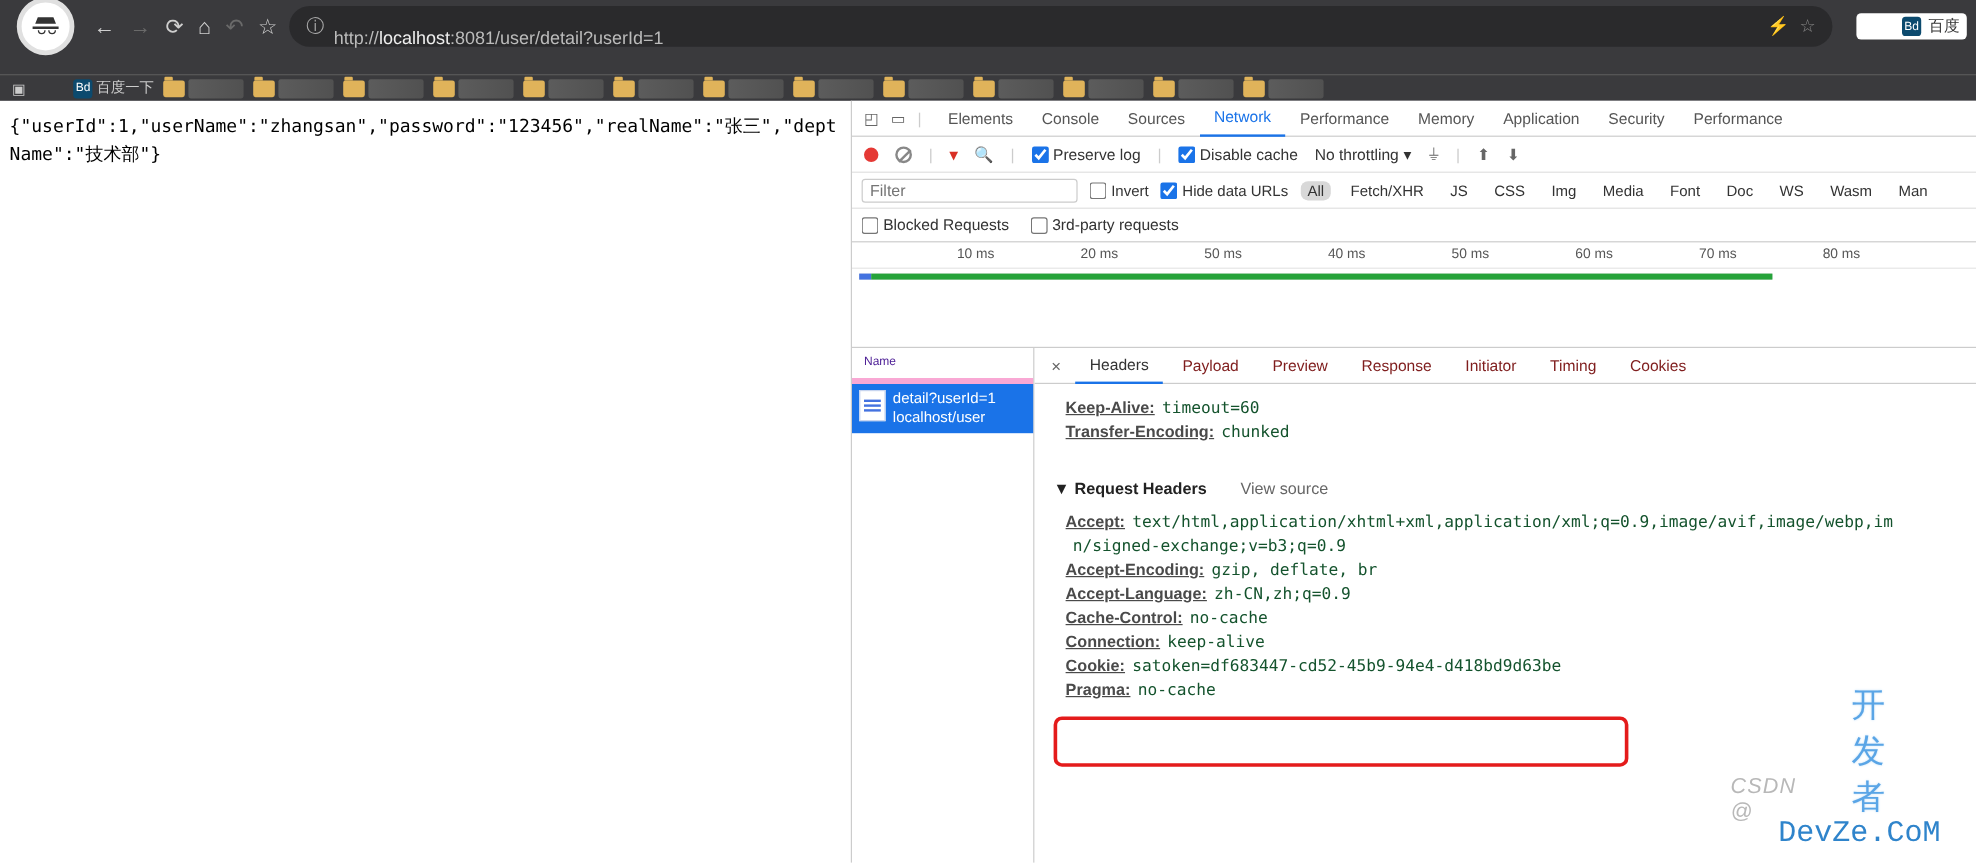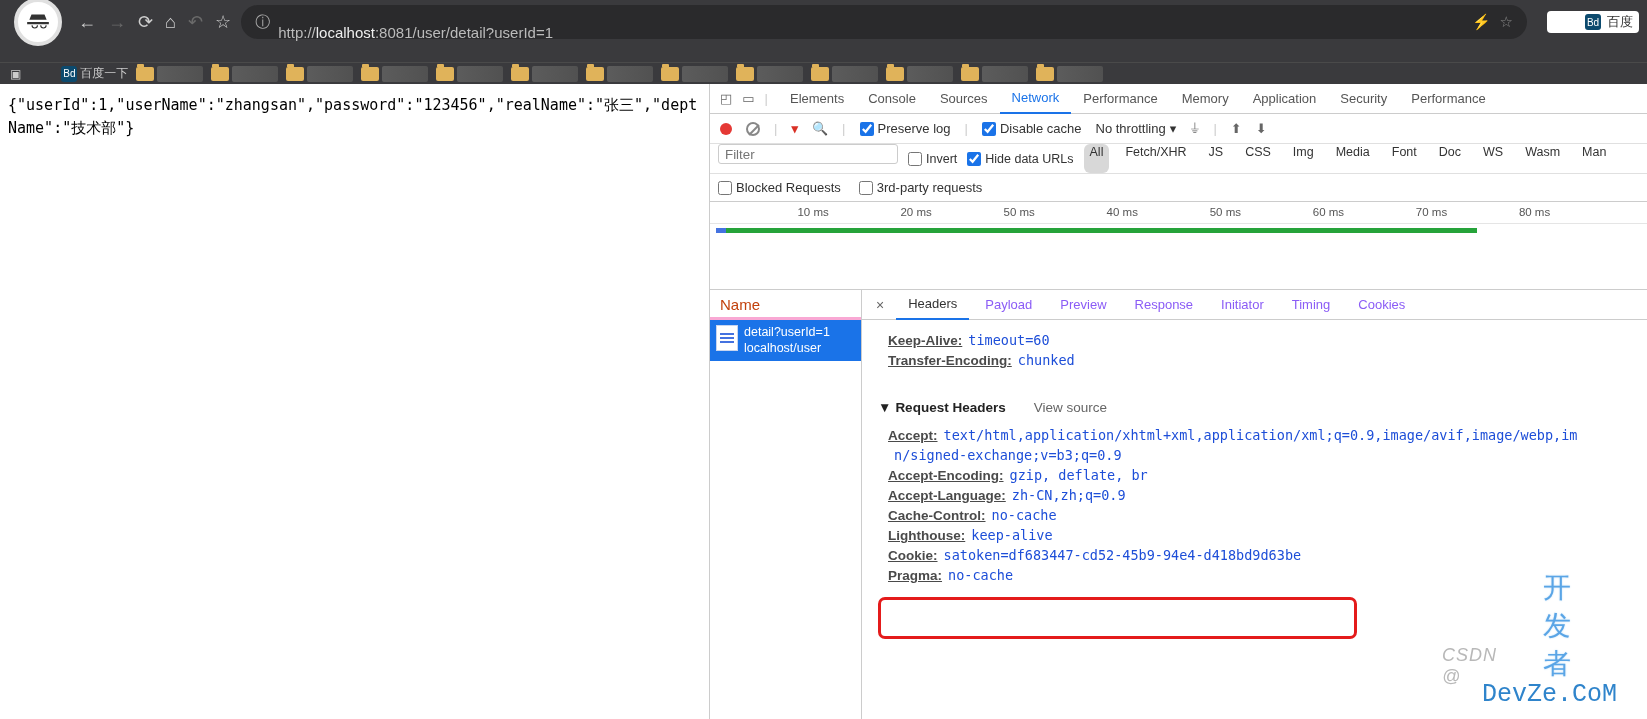--- a/index.html
+++ b/index.html
@@ -31,47 +31,47 @@
   .dt-tabs .tb.active{color:#1a73e8;border-bottom:2px solid #1a73e8;height:30px;display:flex;align-items:center;}
   .dt-ico{display:flex;gap:10px;padding:0 10px;align-items:center;color:#666;}
   .dt-toolbar{display:flex;align-items:center;gap:14px;border-bottom:1px solid #e0e0e0;height:30px;padding:0 10px;font-size:13px;color:#333;}
   .red-dot{width:12px;height:12px;border-radius:50%;background:#e53935;}
   .no-ico{width:14px;height:14px;border:2px solid #888;border-radius:50%;position:relative;}
   .no-ico::after{content:"";position:absolute;width:14px;height:2px;background:#888;transform:rotate(-45deg);left:-1px;top:5px;}
   .funnel{color:#d93025;font-weight:bold;}
   .chk{display:flex;align-items:center;gap:4px;}
   input[type=checkbox]{width:14px;height:14px;accent-color:#1a73e8;}
   .throttle{display:flex;align-items:center;gap:4px;color:#333;}
-  .dt-filterbar{display:flex;gap:10px;border-bottom:1px solid #e0e0e0;height:30px;padding:0 8px;font-size:12.5px;}
+  .dt-filterbar{display:flex;align-items:center;gap:10px;border-bottom:1px solid #e0e0e0;height:30px;padding:0 8px;font-size:12.5px;}
   .filter-input{border:1px solid #ccc;border-radius:3px;height:20px;width:180px;padding:0 6px;color:#888;}
   .type-pill{padding:1px 6px;border-radius:6px;cursor:pointer;}
   .type-pill.active{background:#d8d8d8;}
   .dt-filterbar2{display:flex;align-items:center;gap:18px;border-bottom:1px solid #ccc;height:28px;padding:0 8px;font-size:13px;}
   .waterfall{height:88px;border-bottom:1px solid #ccc;position:relative;}
   .wf-ruler{display:flex;position:relative;height:22px;border-bottom:1px solid #e5e5e5;font-size:11.5px;color:#555;}
   .wf-tick{position:absolute;top:4px;transform:translateX(-50%);}
   .wf-bar{position:absolute;left:6px;top:26px;height:5px;right:170px;background:#ddd;}
   .wf-bar .blue{position:absolute;left:0;width:10px;height:5px;background:#4472e0;}
   .wf-bar .green{position:absolute;left:10px;right:0;height:5px;background:#26a33a;}
   .dt-split{display:flex;flex:1;min-height:0;}
   .name-col{width:152px;border-right:1px solid #ccc;display:flex;flex-direction:column;}
-  .name-hdr{height:30px;border-bottom:3px solid #f9a8d4;padding:6px 10px;font-size:15px;color:#c2410c;}
+  .name-hdr{height:30px;border-bottom:5px solid #f9a8d4;padding:6px 10px;font-size:10px;color:#4c1d95;}
   .req-item{background:#1a73e8;color:#fff;padding:5px 6px;font-size:12.5px;display:flex;gap:6px;align-items:flex-start;}
   .doc-ico{width:22px;height:26px;background:#fff;border:1px solid #c8d5ef;display:flex;flex-direction:column;justify-content:center;gap:2px;padding:3px;flex:none;}
   .doc-ico div{height:2px;background:#4472e0;}
   .req-txt{line-height:1.25;}
   .details{flex:1;display:flex;flex-direction:column;overflow:hidden;}
   .det-tabs{display:flex;align-items:center;border-bottom:1px solid #ccc;height:30px;font-size:13px;padding-left:6px;gap:4px;}
   .det-tabs .close{color:#666;padding:0 8px;cursor:pointer;font-size:14px;}
-  .det-tabs .dtab{padding:0 12px;cursor:pointer;color:#8b5cf6;}
+  .det-tabs .dtab{padding:0 12px;cursor:pointer;color:#7f1d1d;}
   .det-tabs .dtab.active{color:#333;border-bottom:2px solid #1a73e8;height:30px;display:flex;align-items:center;}
   .det-body{flex:1;overflow:auto;padding:8px 16px;font-size:13.5px;}
   .hdr-row{margin:4px 0 4px 10px;}
   .hdr-row .hk{font-weight:600;color:#4a4a4a;text-decoration:underline;}
-  .hdr-row .hv{font-family:Consolas,monospace;color:#1d4ed8;margin-left:6px;}
+  .hdr-row .hv{font-family:Consolas,monospace;color:#14532d;margin-left:6px;}
   .sec-title{font-weight:700;color:#222;margin:14px 0 8px 0;display:inline-flex;align-items:center;gap:4px;}
   .view-src{color:#666;margin-left:28px;font-weight:400;cursor:pointer;}
   .highlight-box{position:absolute;border:3px solid #e41b1b;border-radius:7px;left:878px;top:597px;width:479px;height:42px;pointer-events:none;}
   .watermarks{position:absolute;right:10px;bottom:6px;pointer-events:none;color:#9aa0a6;}
   .wm-csdn{font-size:18px;color:#b8b8b8;font-style:italic;letter-spacing:1px;position:absolute;right:140px;bottom:26px;}
   .wm-cn{font-size:28px;color:#5aa5e6;font-weight:300;letter-spacing:22px;position:absolute;right:44px;bottom:30px;text-shadow:0 0 2px #bcdcf5;}
   .wm-dev{font-family:Liberation Mono, monospace;font-size:25px;color:#2f84cb;position:absolute;right:20px;bottom:4px;letter-spacing:0px;}
 </style>
 </head>
 <body>
@@ -296,21 +296,21 @@
           <div class="hdr-row"><span class="hk">Keep-Alive:</span><span class="hv">timeout=60</span></div>
           <div class="hdr-row"><span class="hk">Transfer-Encoding:</span><span class="hv">chunked</span></div>
 
           <div style="margin-top:18px;"><span class="sec-title">▼ <span>Request Headers</span></span><span class="view-src">View source</span></div>
 
           <div class="hdr-row"><span class="hk">Accept:</span><span class="hv">text/html,application/xhtml+xml,application/xml;q=0.9,image/avif,image/webp,im</span></div>
           <div class="hdr-row" style="margin-left:10px;"><span class="hv">n/signed-exchange;v=b3;q=0.9</span></div>
           <div class="hdr-row"><span class="hk">Accept-Encoding:</span><span class="hv">gzip, deflate, br</span></div>
           <div class="hdr-row"><span class="hk">Accept-Language:</span><span class="hv">zh-CN,zh;q=0.9</span></div>
           <div class="hdr-row"><span class="hk">Cache-Control:</span><span class="hv">no-cache</span></div>
-          <div class="hdr-row"><span class="hk">Lighthouse:</span><span class="hv">keep-alive</span></div>
+          <div class="hdr-row"><span class="hk">Connection:</span><span class="hv">keep-alive</span></div>
           <div class="hdr-row"><span class="hk">Cookie:</span><span class="hv">satoken=df683447-cd52-45b9-94e4-d418bd9d63be</span></div>
           <div class="hdr-row"><span class="hk">Pragma:</span><span class="hv">no-cache</span></div>
         </div>
       </div>
     </div>
   </div>
 </div>
 
 <div class="highlight-box"></div>
 

